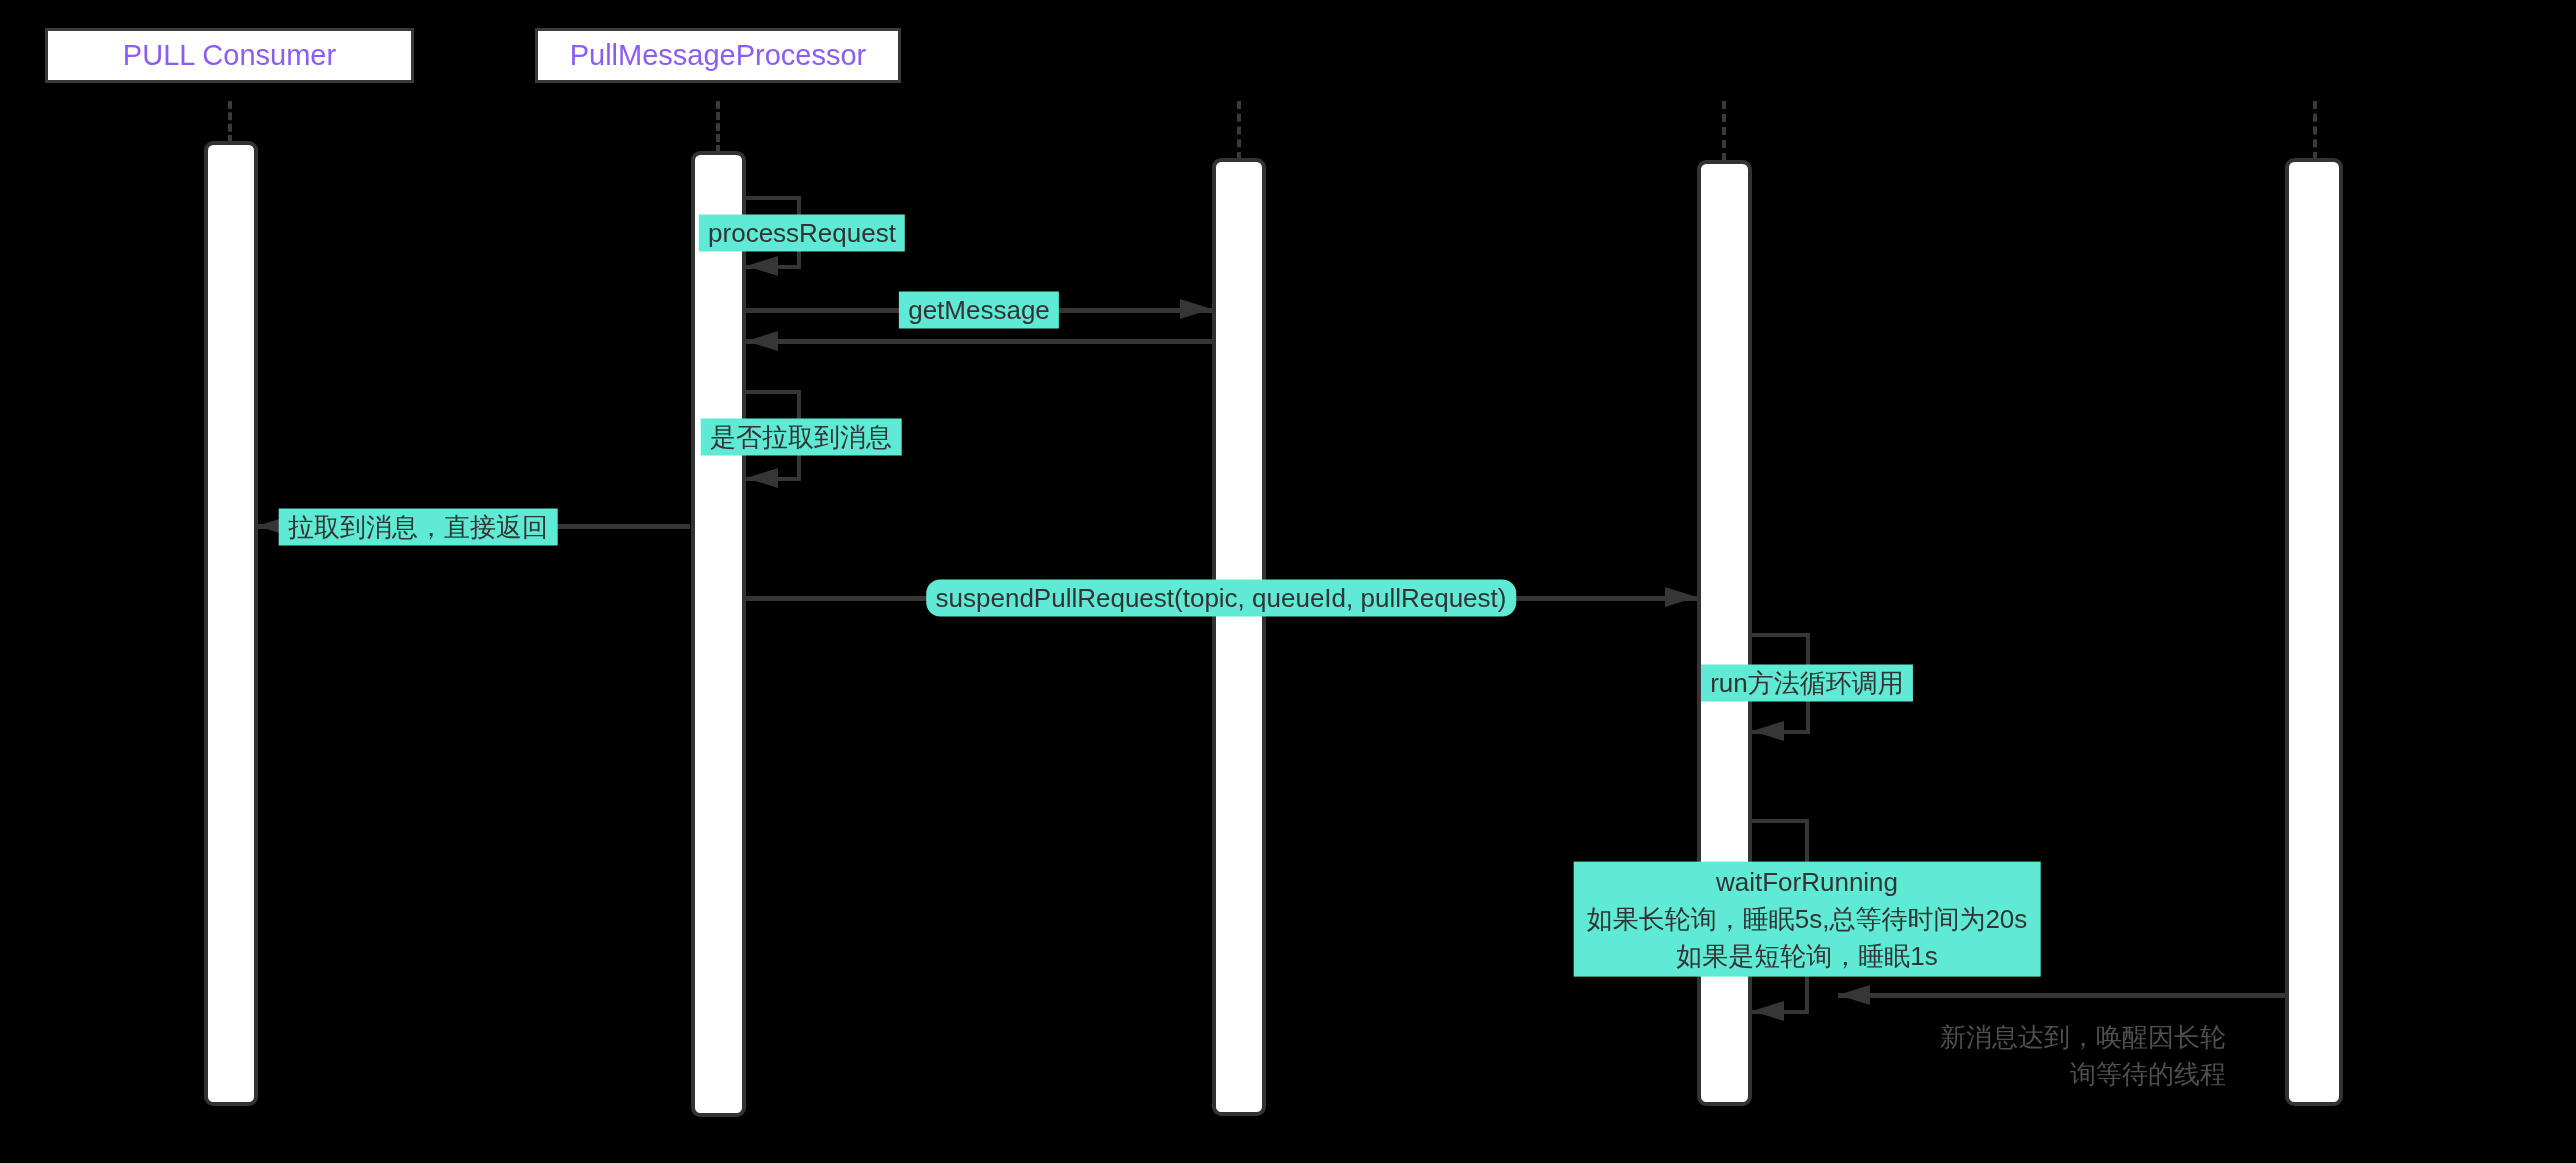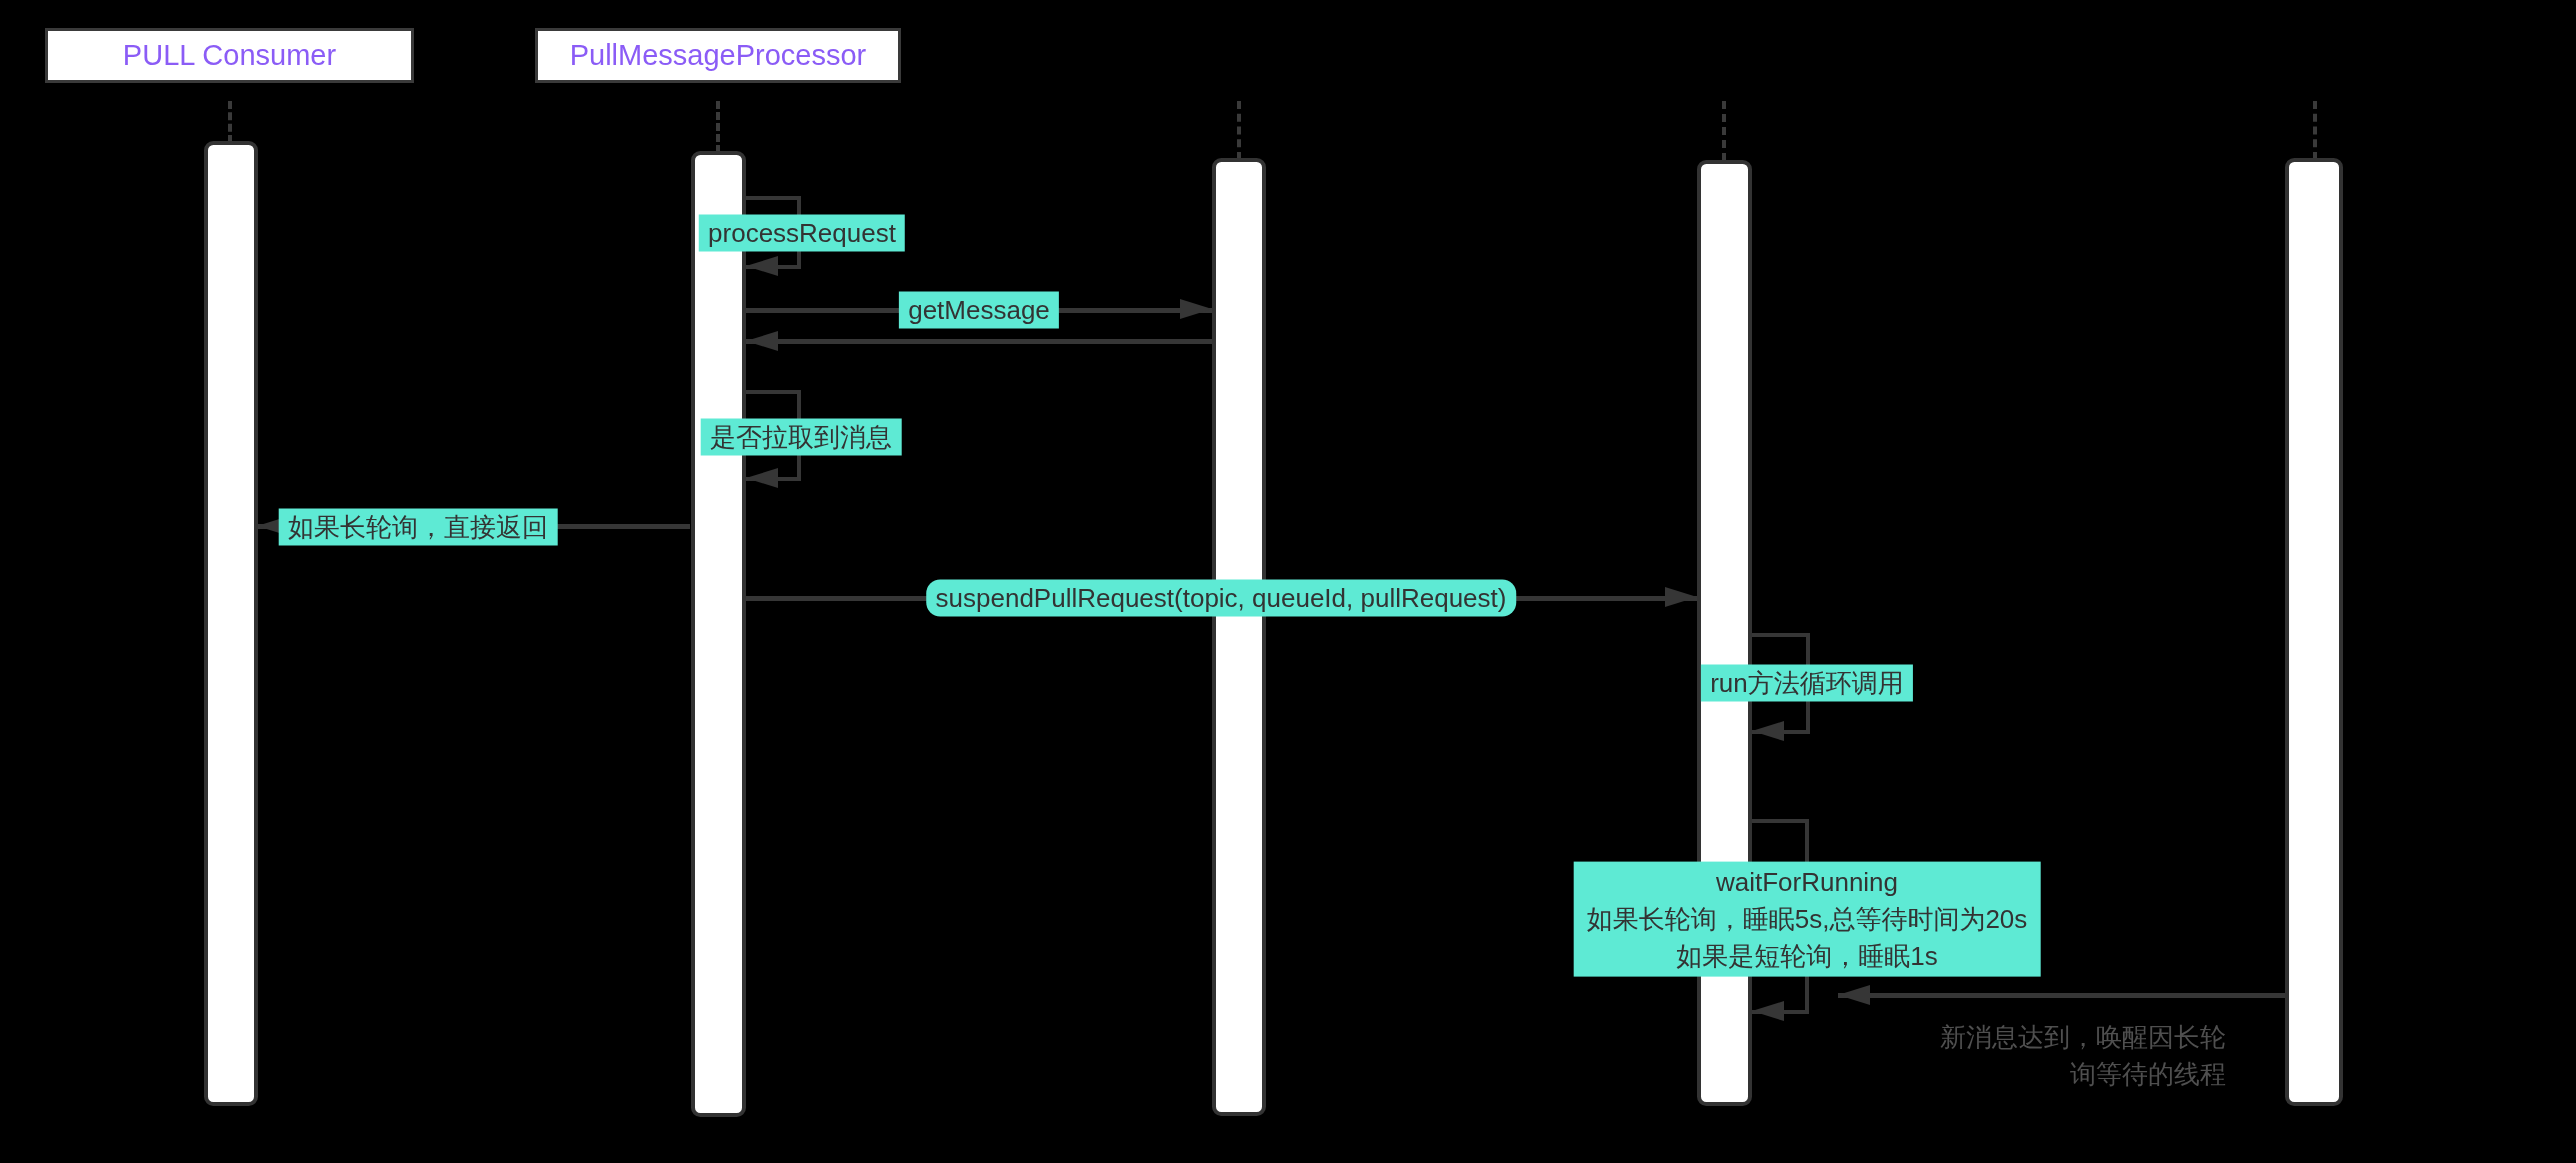--- a/index.html
+++ b/index.html
@@ -96,21 +96,21 @@
 
   <div>
     <div class="loop" style="left:746px;top:390px;width:55px;height:91px;"></div>
     <div class="ah ah-l" style="left:746px;top:468px;"></div>
     <div class="mlabel" style="left:801px;top:437px;">是否拉取到消息</div>
   </div>
 
   <div>
     <div class="hline" style="left:257px;top:524px;width:433px;"></div>
     <div class="ah ah-l" style="left:257px;top:516px;"></div>
-    <div class="mlabel" style="left:418px;top:527px;">如果长轮询，直接返回</div>
+    <div class="mlabel" style="left:418px;top:527px;">拉取到消息，直接返回</div>
   </div>
 
   <div>
     <div class="hline" style="left:746px;top:596px;width:951px;"></div>
     <div class="ah ah-r" style="left:1665px;top:587px;"></div>
     <div class="mlabel" style="left:1221px;top:598px;border-radius:14px;">suspendPullRequest(topic, queueId, pullRequest)</div>
   </div>
 
   <div>
     <div class="loop" style="left:1752px;top:633px;width:58px;height:101px;"></div>

